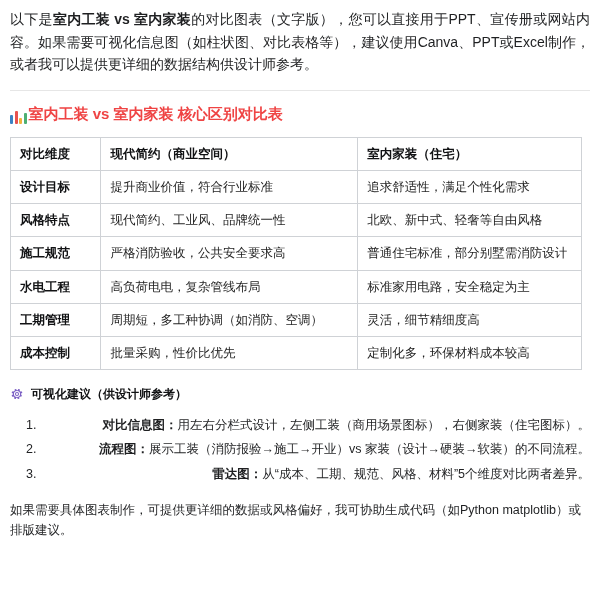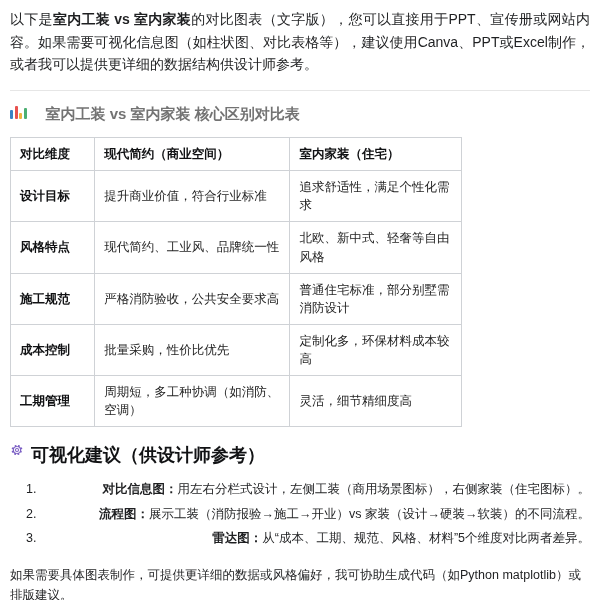--- a/index.html
+++ b/index.html
@@ -29,46 +29,46 @@
   .intro b {
     font-weight: bold;
   }
   .divider {
     border: 0;
     border-top: 1px solid #e6e6e6;
     margin: 12px 0 14px 0;
   }
   .h2 {
     display: flex;
-    align-items: flex-start;
-    gap: 19px;
+    align-items: flex-end;
+    gap: 2px;
     font-size: 15px;
     font-weight: bold;
-    color: #737373;
+    color: #ef4444;
     margin: 2px 0 13px 0;
   }
   .bars-icon {
     display: inline-flex;
     align-items: flex-end;
     gap: 1.5px;
     height: 14px;
   }
   .bars-icon i {
     display: block;
     width: 3px;
     border-radius: 1px;
   }
   .bars-icon i:nth-child(1) { height: 9px;  background: #3b82c4; }
   .bars-icon i:nth-child(2) { height: 13px; background: #e8524f; }
   .bars-icon i:nth-child(3) { height: 6px;  background: #f1b43c; }
   .bars-icon i:nth-child(4) { height: 11px; background: #4caf72; }
 
   table.cmp {
     border-collapse: collapse;
-    width: 452px;
+    width: 572px;
     margin: 0 0 6px 0;
     font-size: 12.5px;
   }
   table.cmp th, table.cmp td {
     border: 1px solid #cfd2d6;
     padding: 7px 9px;
     vertical-align: middle;
     line-height: 1.45;
   }
   table.cmp thead th {
@@ -82,22 +82,23 @@
     color: #111214;
     width: 72px;
     white-space: nowrap;
   }
   table.cmp col.c1 { width: 72px; }
   table.cmp col.c2 { width: 262px; }
   table.cmp col.c3 { width: 228px; }
 
   .h3 {
     display: flex;
+    align-items: center;
     gap: 7px;
-    font-size: 18px;
+    font-size: 12px;
     font-weight: bold;
     color: #111214;
     margin: 16px 0 10px 0;
   }
   .gear-icon {
     width: 14px;
     height: 14px;
     flex: none;
   }
   ol.advice {
@@ -163,28 +164,33 @@
         <td class="dim">风格特点</td>
         <td>现代简约、工业风、品牌统一性</td>
         <td>北欧、新中式、轻奢等自由风格</td>
       </tr>
       <tr>
         <td class="dim">施工规范</td>
         <td>严格消防验收，公共安全要求高</td>
         <td>普通住宅标准，部分别墅需消防设计</td>
       </tr>
       <tr>
+        <td class="dim">水电工程</td>
+        <td>高负荷电电，复杂管线布局</td>
+        <td>标准家用电路，安全稳定为主</td>
+      </tr>
+      <tr>
+        <td class="dim">工期管理</td>
+        <td>周期短，多工种协调（如消防、空调）</td>
+        <td>灵活，细节精细度高</td>
+      </tr>
+      <tr>
         <td class="dim">成本控制</td>
         <td>批量采购，性价比优先</td>
         <td>定制化多，环保材料成本较高</td>
-      </tr>
-      <tr>
-        <td class="dim">工期管理</td>
-        <td>周期短，多工种协调（如消防、空调）</td>
-        <td>灵活，细节精细度高</td>
       </tr>
     </tbody>
   </table>
 
   <div class="h3">
     <svg class="gear-icon" viewBox="0 0 24 24" aria-hidden="true">
       <path fill="#7b5fc4" d="M12 8.5a3.5 3.5 0 1 0 0 7 3.5 3.5 0 0 0 0-7zm0 5.3a1.8 1.8 0 1 1 0-3.6 1.8 1.8 0 0 1 0 3.6z"></path>
       <path fill="#7b5fc4" d="M20.3 13.3l-1.6-.3a6.9 6.9 0 0 0 0-2l1.6-.3a.9.9 0 0 0 .7-1.1l-.4-1.5a.9.9 0 0 0-1-.6l-1.6.3a6.9 6.9 0 0 0-1.4-1.4l.3-1.6a.9.9 0 0 0-.6-1l-1.5-.4a.9.9 0 0 0-1.1.7l-.3 1.6a6.9 6.9 0 0 0-2 0l-.3-1.6a.9.9 0 0 0-1.1-.7l-1.5.4a.9.9 0 0 0-.6 1l.3 1.6A6.9 6.9 0 0 0 6 7.8l-1.6-.3a.9.9 0 0 0-1 .6L3 9.6a.9.9 0 0 0 .7 1.1l1.6.3a6.9 6.9 0 0 0 0 2l-1.6.3a.9.9 0 0 0-.7 1.1l.4 1.5a.9.9 0 0 0 1 .6l1.6-.3a6.9 6.9 0 0 0 1.4 1.4l-.3 1.6a.9.9 0 0 0 .6 1l1.5.4a.9.9 0 0 0 1.1-.7l.3-1.6a6.9 6.9 0 0 0 2 0l.3 1.6a.9.9 0 0 0 1.1.7l1.5-.4a.9.9 0 0 0 .6-1l-.3-1.6a6.9 6.9 0 0 0 1.4-1.4l1.6.3a.9.9 0 0 0 1-.6l.4-1.5a.9.9 0 0 0-.7-1.1zM12 17.2A5.2 5.2 0 1 1 17.2 12 5.2 5.2 0 0 1 12 17.2z"></path>
     </svg>
     <span>可视化建议（供设计师参考）</span>

